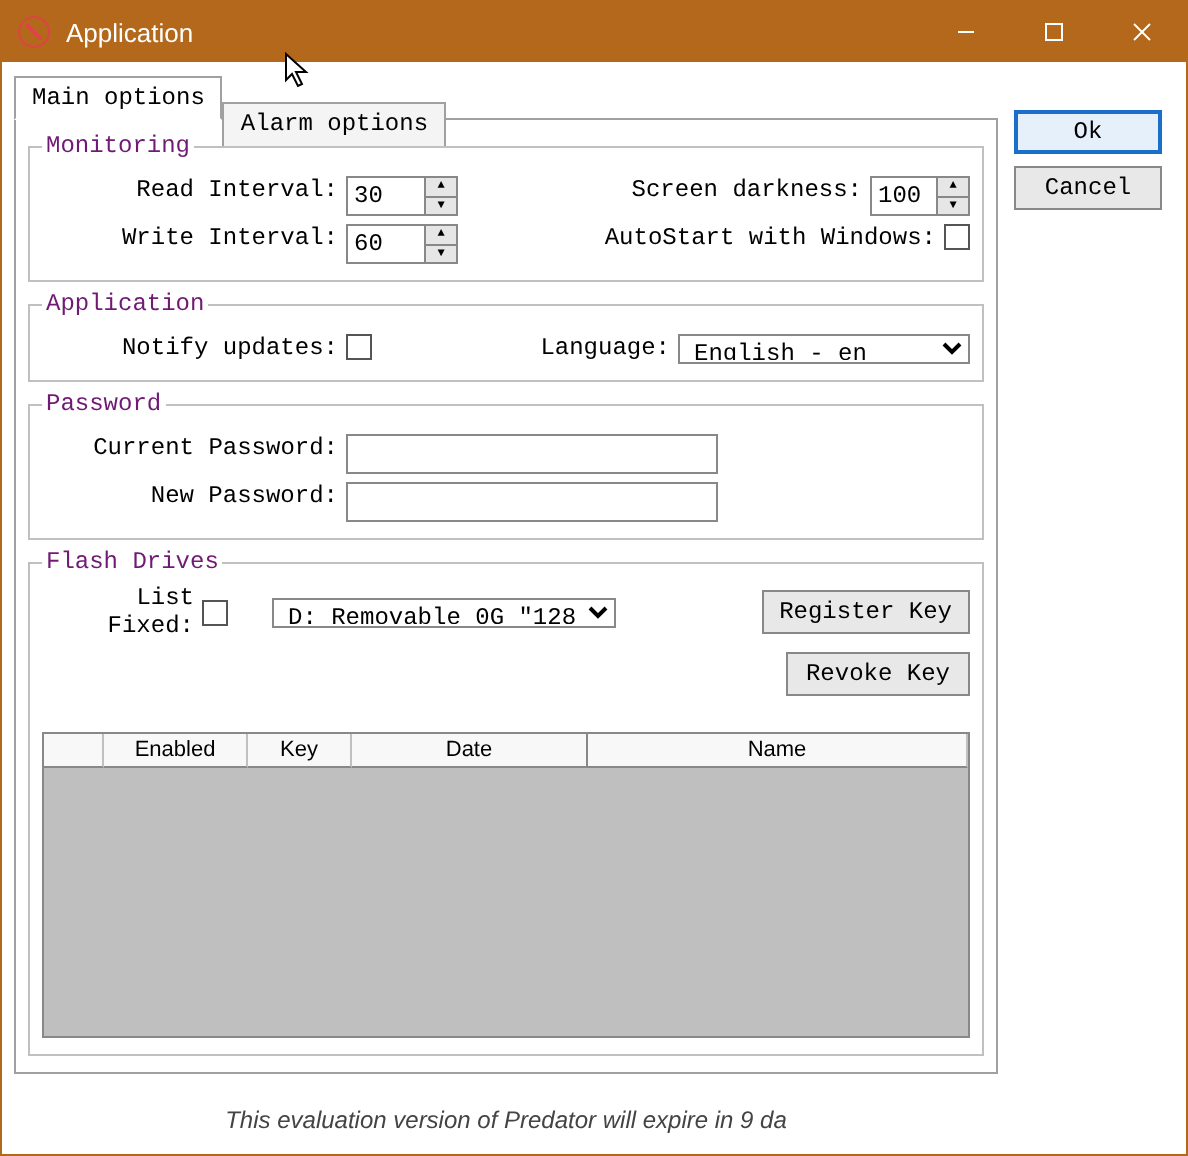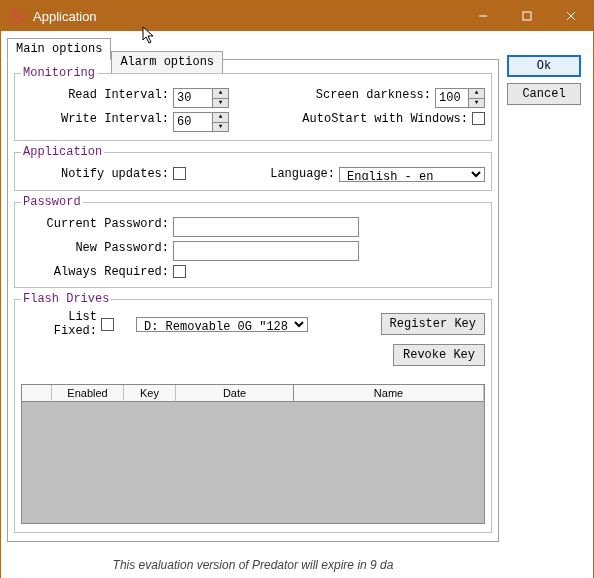--- a/index.html
+++ b/index.html
@@ -292,24 +292,20 @@
         <fieldset class="group">
           <legend>Password</legend>
           <div class="row">
             <span class="lbl" style="width:152px">Current Password:</span>
             <input type="text" class="txtbox" style="width: 186px;">
           </div>
           <div class="row">
             <span class="lbl" style="width:152px">New Password:</span>
             <input type="text" class="txtbox" style="width: 186px;">
           </div>
-          <div class="row">
-            <span class="lbl" style="width:152px">Always Required:</span>
-            <span class="chk"></span>
-          </div>
         </fieldset>
 
         <fieldset class="group flash-group" style="flex:1;display:flex;flex-direction:column;">
           <legend>Flash Drives</legend>
           <div class="toolbar-row">
             <span class="lbl" style="width:80px">List Fixed:</span>
             <span class="chk"></span>
             <span class="gap"></span>
             <select class="sel" style="width:172px;margin-left:4px">
               <option>D: Removable 0G "128MB"</option>

